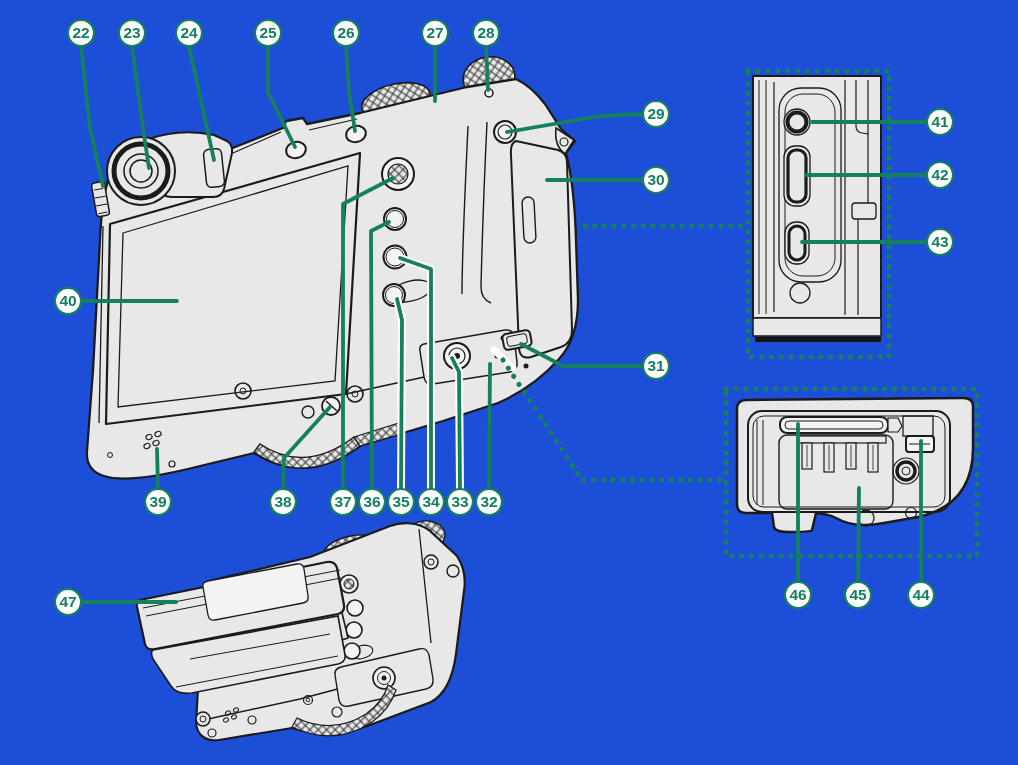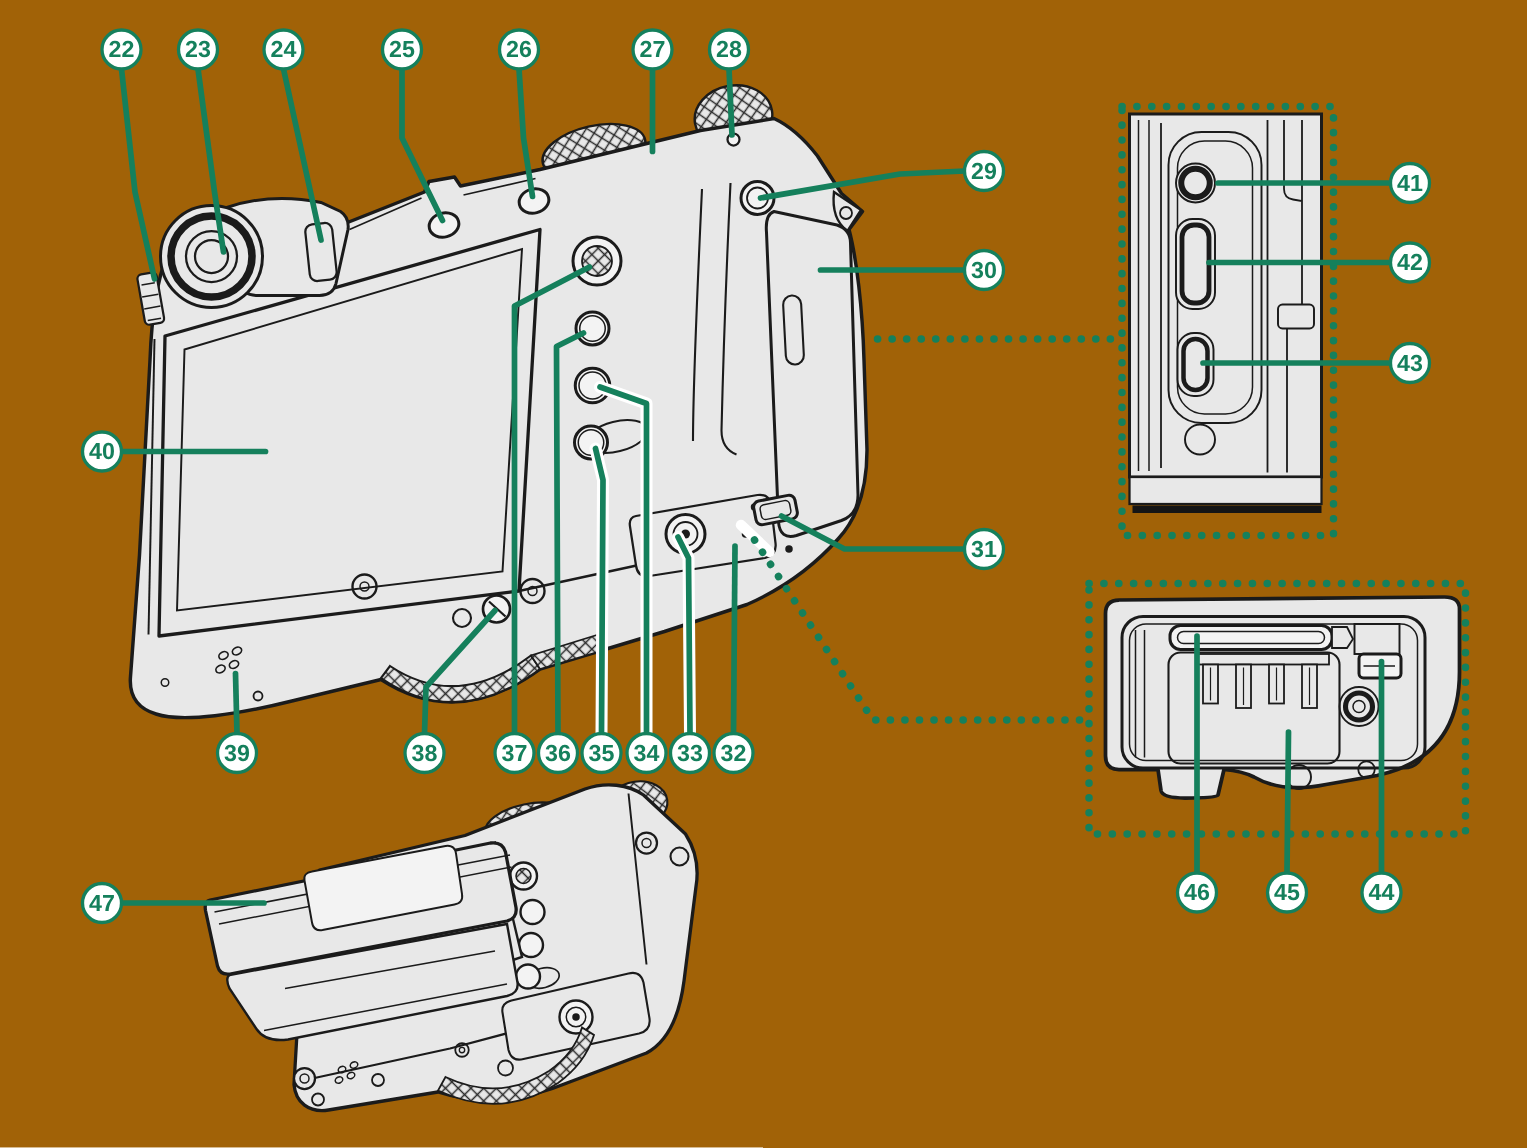--- a/index.html
+++ b/index.html
@@ -3,21 +3,21 @@
 <meta charset="utf-8">
 <style>
   :root{
     --accent:#15805c;
     --outline:#1b1b1b;
     --body:#e8e8e8;
     --btn:#f3f3f3;
     --strip:#151515;
   }
   html,body{margin:0;padding:0;background:#fff;}
-  .stage{position:relative;width:1018px;height:765px;background:#a16207;overflow:hidden;
+  .stage{position:relative;width:1018px;height:765px;background:#1d4ed8;overflow:hidden;
          font-family:"Liberation Sans",sans-serif;}
   svg{display:block}
   .o{stroke:var(--outline);fill:none;}
   .b{stroke:var(--outline);fill:var(--body);}
   .w{stroke:var(--outline);fill:var(--btn);}
   .xh{stroke:var(--outline);fill:url(#xh);}
   .vh{stroke:var(--outline);fill:url(#vh);}
   .dk{fill:var(--outline);stroke:none;}
   .strip{fill:var(--strip);stroke:none;}
   .pat-bg{fill:var(--body);}

